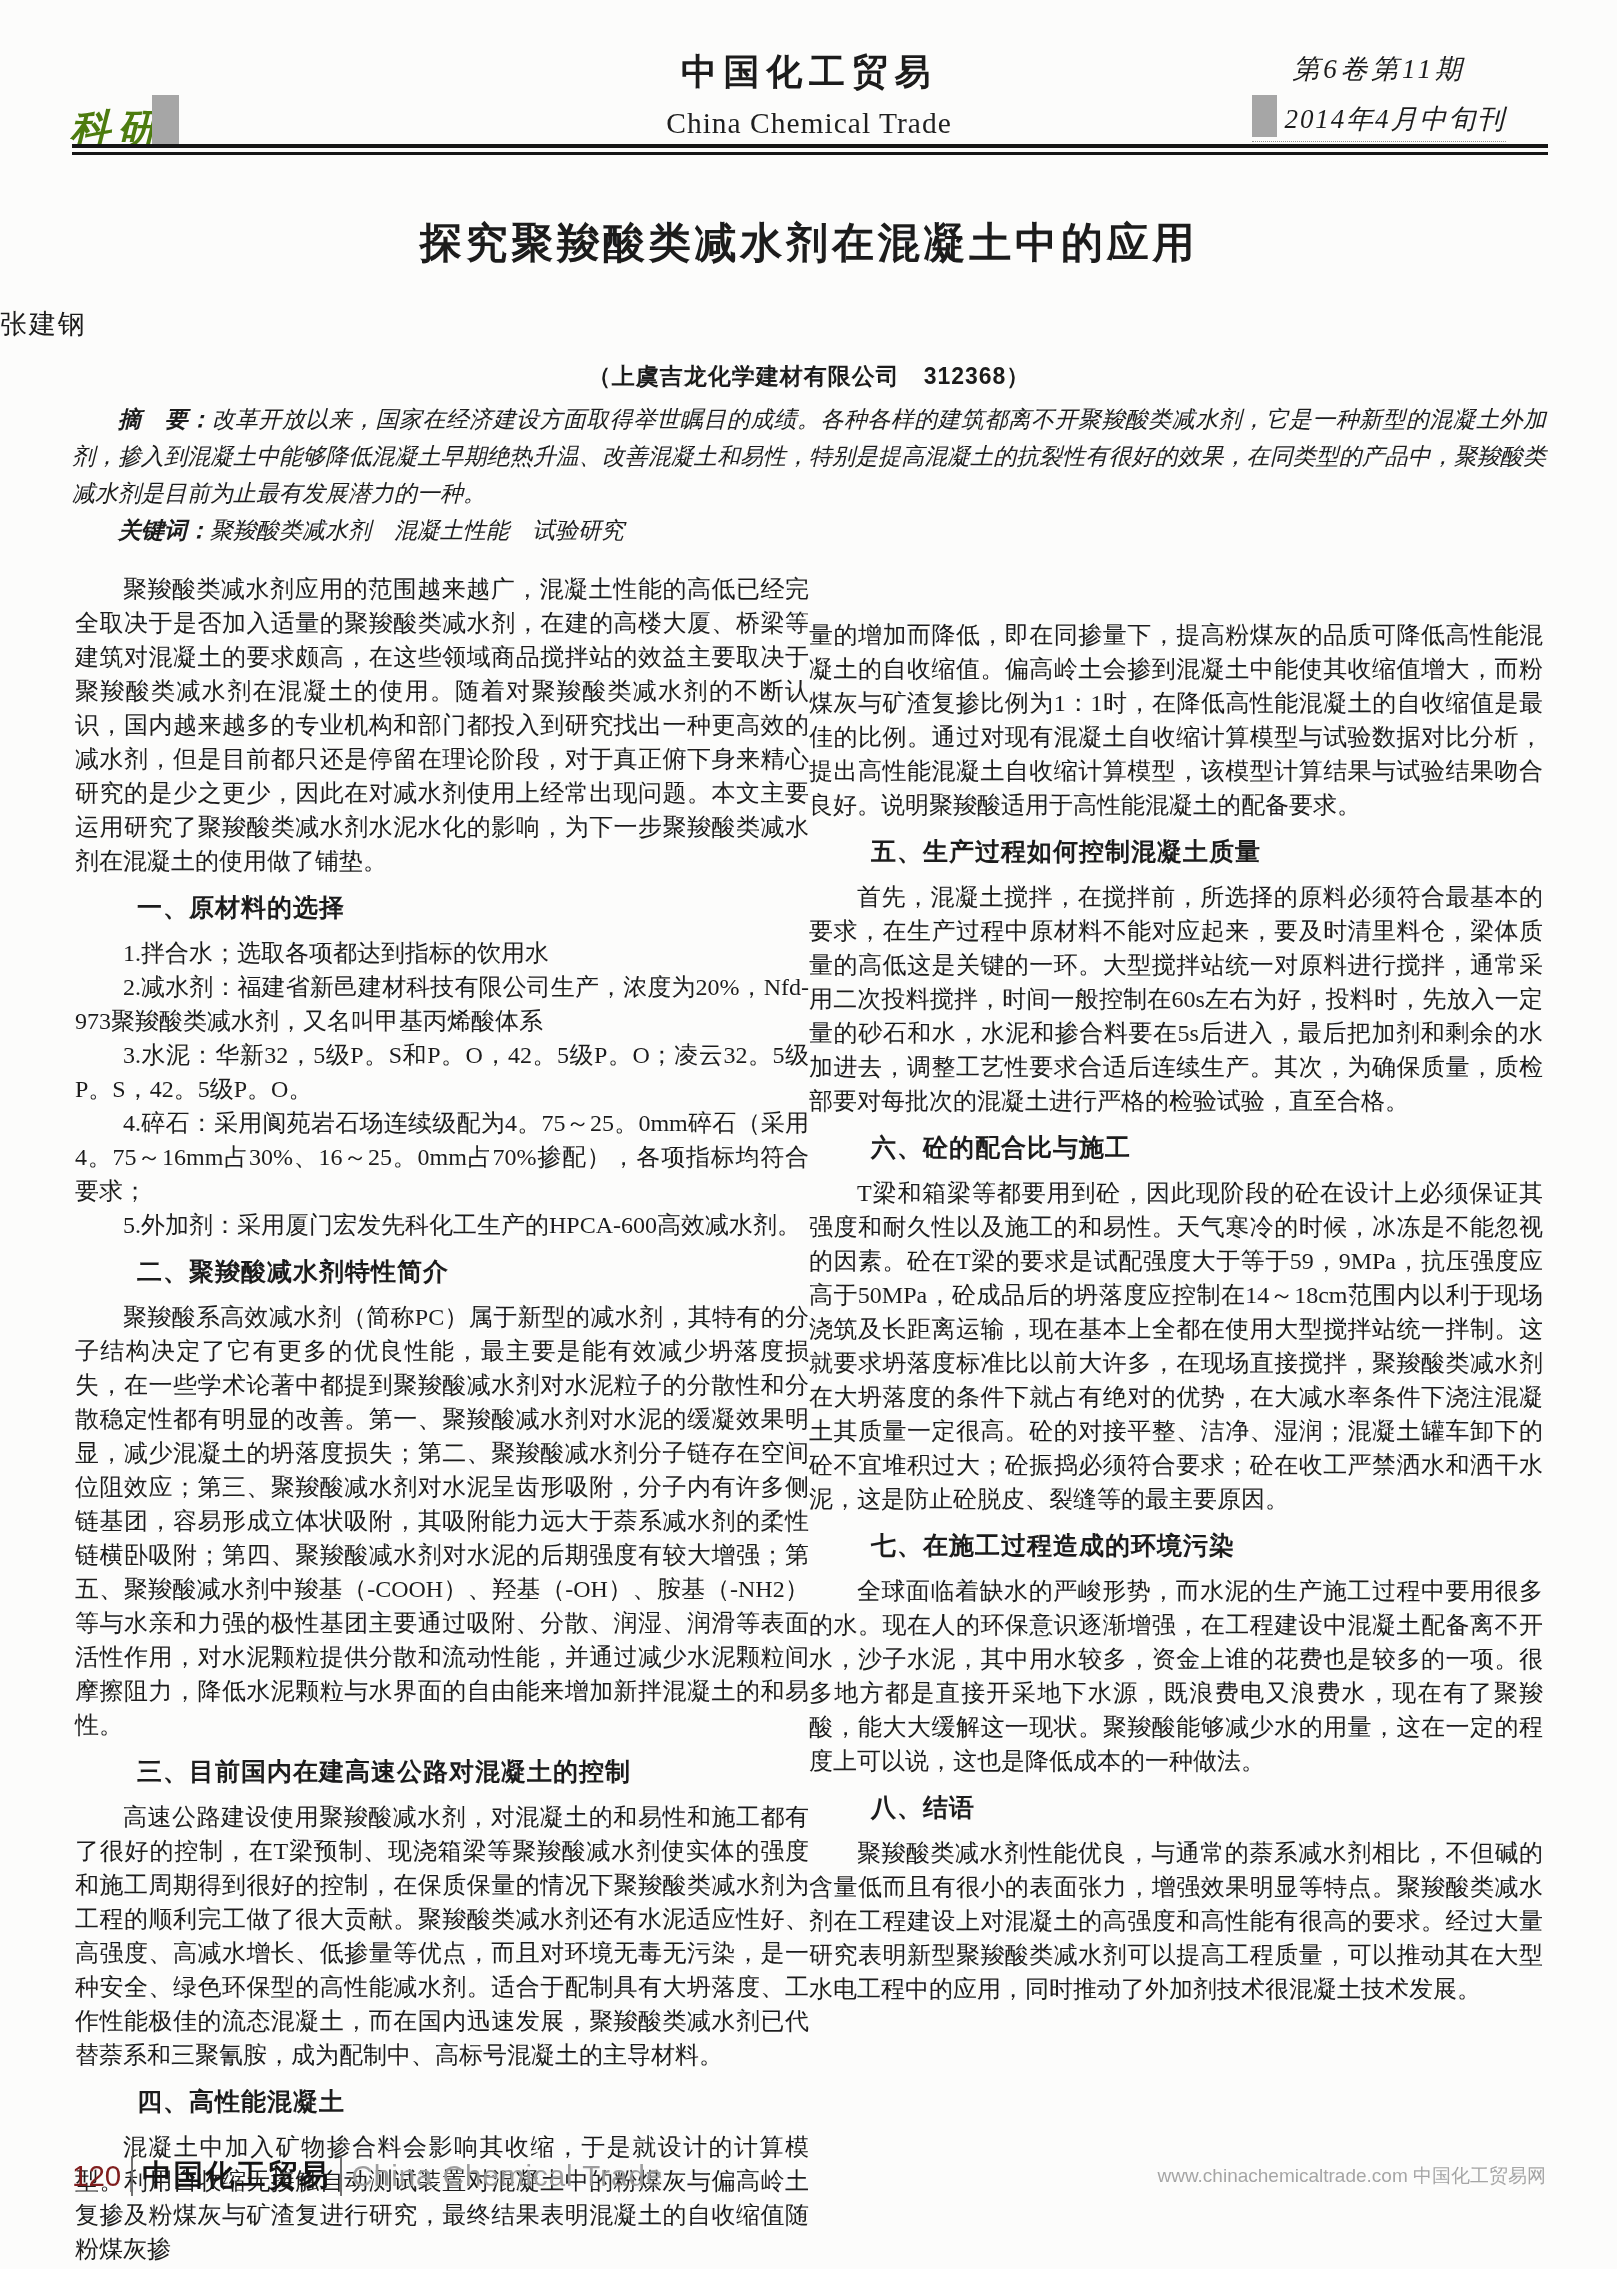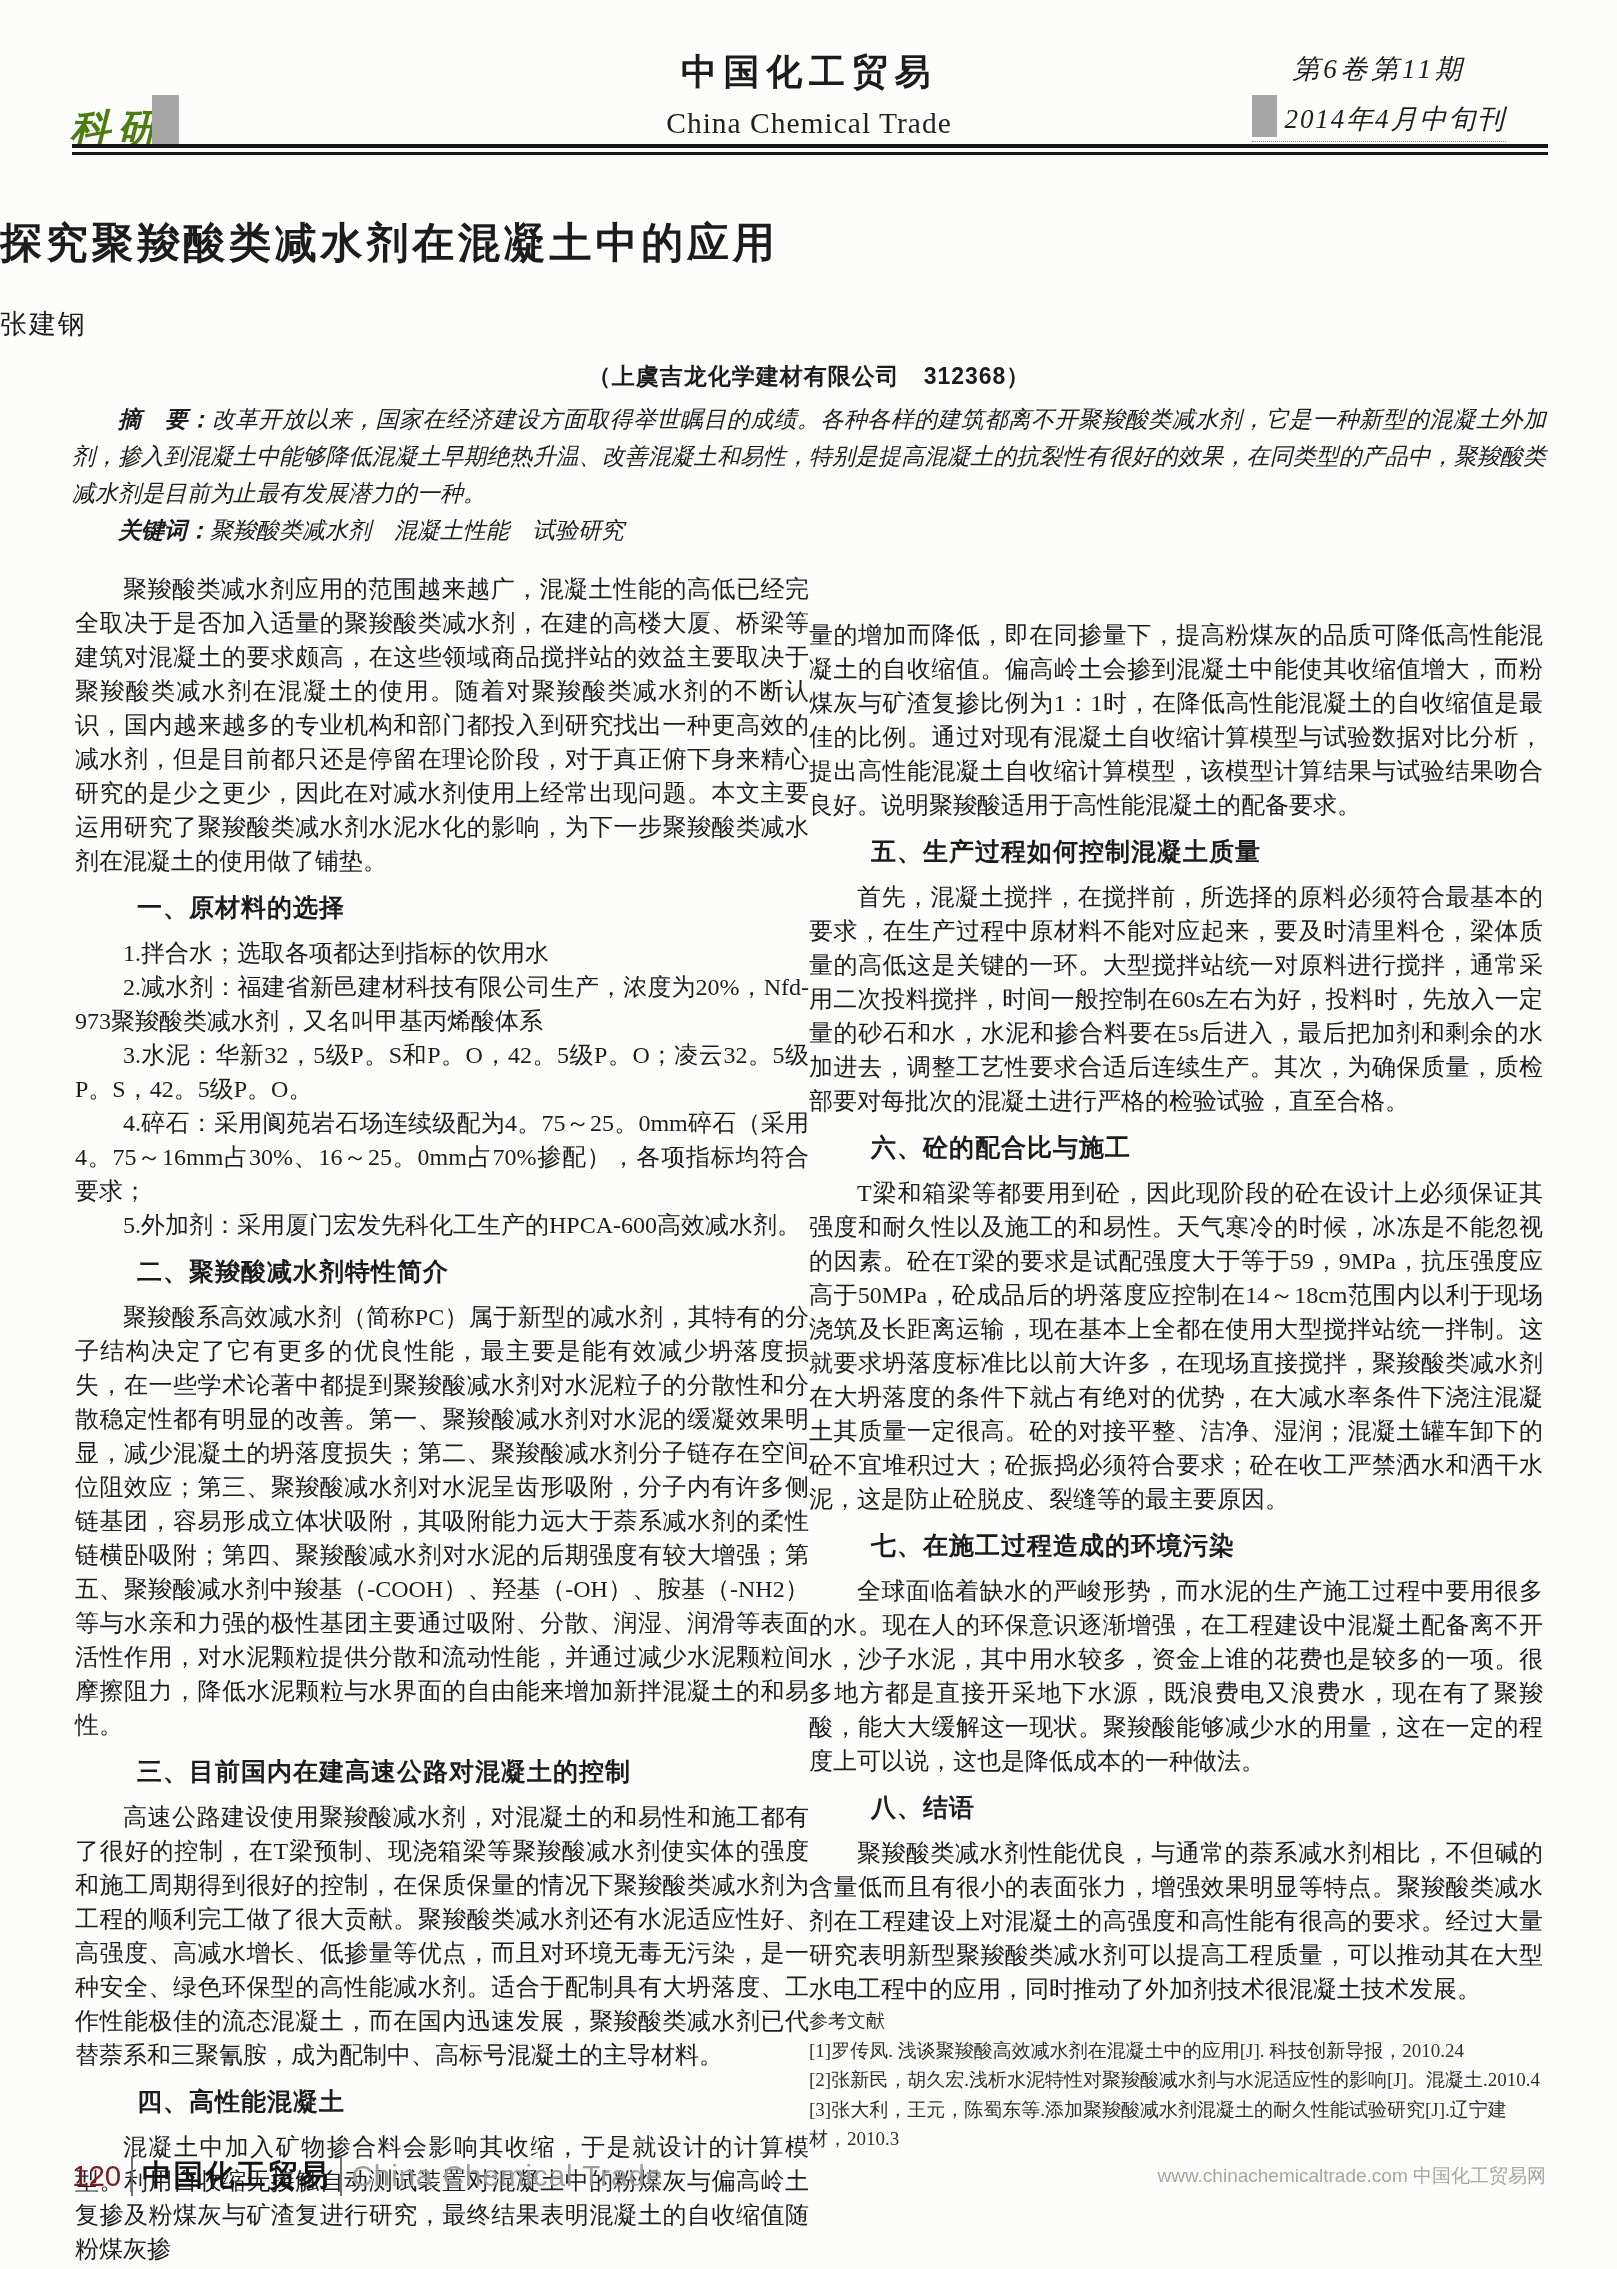--- a/index.html
+++ b/index.html
@@ -21,21 +21,21 @@
   .hdr-title-en { font-size:29.5px; margin-top:9.5px; color:#1f1f1f; letter-spacing:1px; }
   .hdr-issue { position:absolute; right:112px; top:51px; text-align:center; font-weight:normal; font-style:italic; }
   .hdr-issue-l1 { font-size:27px; letter-spacing:3.8px; }
   .hdr-issue-l2 { font-size:27px; letter-spacing:1.9px; margin-top:7.6px; border-bottom:1.9px dotted #8d8d8d; padding-bottom:4.8px; }
   .hdr-issue-box { display:inline-block; width:25px; height:42px; background:#a6a6a6; margin-right:7.6px; vertical-align:-9.5px; }
   .hdr-rules { position:absolute; left:72px; right:70px; top:144px; height:3.8px;
     border-top:4.8px solid #161616; border-bottom:3.8px solid #161616; }
 
   
   .article-title {
-    position:absolute; left:0; right:0; top:215px; 
+    position:absolute; left:0; right:0; top:215px; text-align:center;
     font-family:"Liberation Sans", sans-serif;
     font-size:42px; font-weight:bold; letter-spacing:3.8px;
   }
   .article-author { position:absolute; left:0; right:0; top:306px; text-align:left; font-size:27px; letter-spacing:1.9px; }
   .article-affil { position:absolute; left:0; right:0; top:361px; text-align:center;
     font-family:"Liberation Sans", sans-serif; font-size:23px; font-weight:bold; letter-spacing:1px; }
 
   
   .abstract-block {
     position:absolute; left:72px; right:72px; top:401px;
@@ -118,26 +118,20 @@
     <div class="col">
       <p class="cont">量的增加而降低，即在同掺量下，提高粉煤灰的品质可降低高性能混凝土的自收缩值。偏高岭土会掺到混凝土中能使其收缩值增大，而粉煤灰与矿渣复掺比例为1：1时，在降低高性能混凝土的自收缩值是最佳的比例。通过对现有混凝土自收缩计算模型与试验数据对比分析，提出高性能混凝土自收缩计算模型，该模型计算结果与试验结果吻合良好。说明聚羧酸适用于高性能混凝土的配备要求。</p>
       <h3 class="sec-h">五、生产过程如何控制混凝土质量</h3>
       <p>首先，混凝土搅拌，在搅拌前，所选择的原料必须符合最基本的要求，在生产过程中原材料不能对应起来，要及时清里料仓，梁体质量的高低这是关键的一环。大型搅拌站统一对原料进行搅拌，通常采用二次投料搅拌，时间一般控制在60s左右为好，投料时，先放入一定量的砂石和水，水泥和掺合料要在5s后进入，最后把加剂和剩余的水加进去，调整工艺性要求合适后连续生产。其次，为确保质量，质检部要对每批次的混凝土进行严格的检验试验，直至合格。</p>
       <h3 class="sec-h">六、砼的配合比与施工</h3>
       <p>T梁和箱梁等都要用到砼，因此现阶段的砼在设计上必须保证其强度和耐久性以及施工的和易性。天气寒冷的时候，冰冻是不能忽视的因素。砼在T梁的要求是试配强度大于等于59，9MPa，抗压强度应高于50MPa，砼成品后的坍落度应控制在14～18cm范围内以利于现场浇筑及长距离运输，现在基本上全都在使用大型搅拌站统一拌制。这就要求坍落度标准比以前大许多，在现场直接搅拌，聚羧酸类减水剂在大坍落度的条件下就占有绝对的优势，在大减水率条件下浇注混凝土其质量一定很高。砼的对接平整、洁净、湿润；混凝土罐车卸下的砼不宜堆积过大；砼振捣必须符合要求；砼在收工严禁洒水和洒干水泥，这是防止砼脱皮、裂缝等的最主要原因。</p>
       <h3 class="sec-h">七、在施工过程造成的环境污染</h3>
       <p>全球面临着缺水的严峻形势，而水泥的生产施工过程中要用很多的水。现在人的环保意识逐渐增强，在工程建设中混凝土配备离不开水，沙子水泥，其中用水较多，资金上谁的花费也是较多的一项。很多地方都是直接开采地下水源，既浪费电又浪费水，现在有了聚羧酸，能大大缓解这一现状。聚羧酸能够减少水的用量，这在一定的程度上可以说，这也是降低成本的一种做法。</p>
       <h3 class="sec-h">八、结语</h3>
       <p>聚羧酸类减水剂性能优良，与通常的萘系减水剂相比，不但碱的含量低而且有很小的表面张力，增强效果明显等特点。聚羧酸类减水剂在工程建设上对混凝土的高强度和高性能有很高的要求。经过大量研究表明新型聚羧酸类减水剂可以提高工程质量，可以推动其在大型水电工程中的应用，同时推动了外加剂技术很混凝土技术发展。</p>
-      <div class="refs">
-        <p class="ref-title">参考文献</p>
-        <p>[1]罗传凤. 浅谈聚羧酸高效减水剂在混凝土中的应用[J]. 科技创新导报，2010.24</p>
-        <p>[2]张新民，胡久宏.浅析水泥特性对聚羧酸减水剂与水泥适应性的影响[J]。混凝土.2010.4</p>
-        <p>[3]张大利，王元，陈蜀东等.添加聚羧酸减水剂混凝土的耐久性能试验研究[J].辽宁建材，2010.3</p>
-      </div>
     </div>
 
   </div>
 
   <div class="footer">
     <div class="footer-left">
       <span class="footer-pagenum">120</span>
       <span class="footer-sep"></span>
       <span class="footer-cn">中国化工贸易</span>
       <span class="footer-sep"></span>

